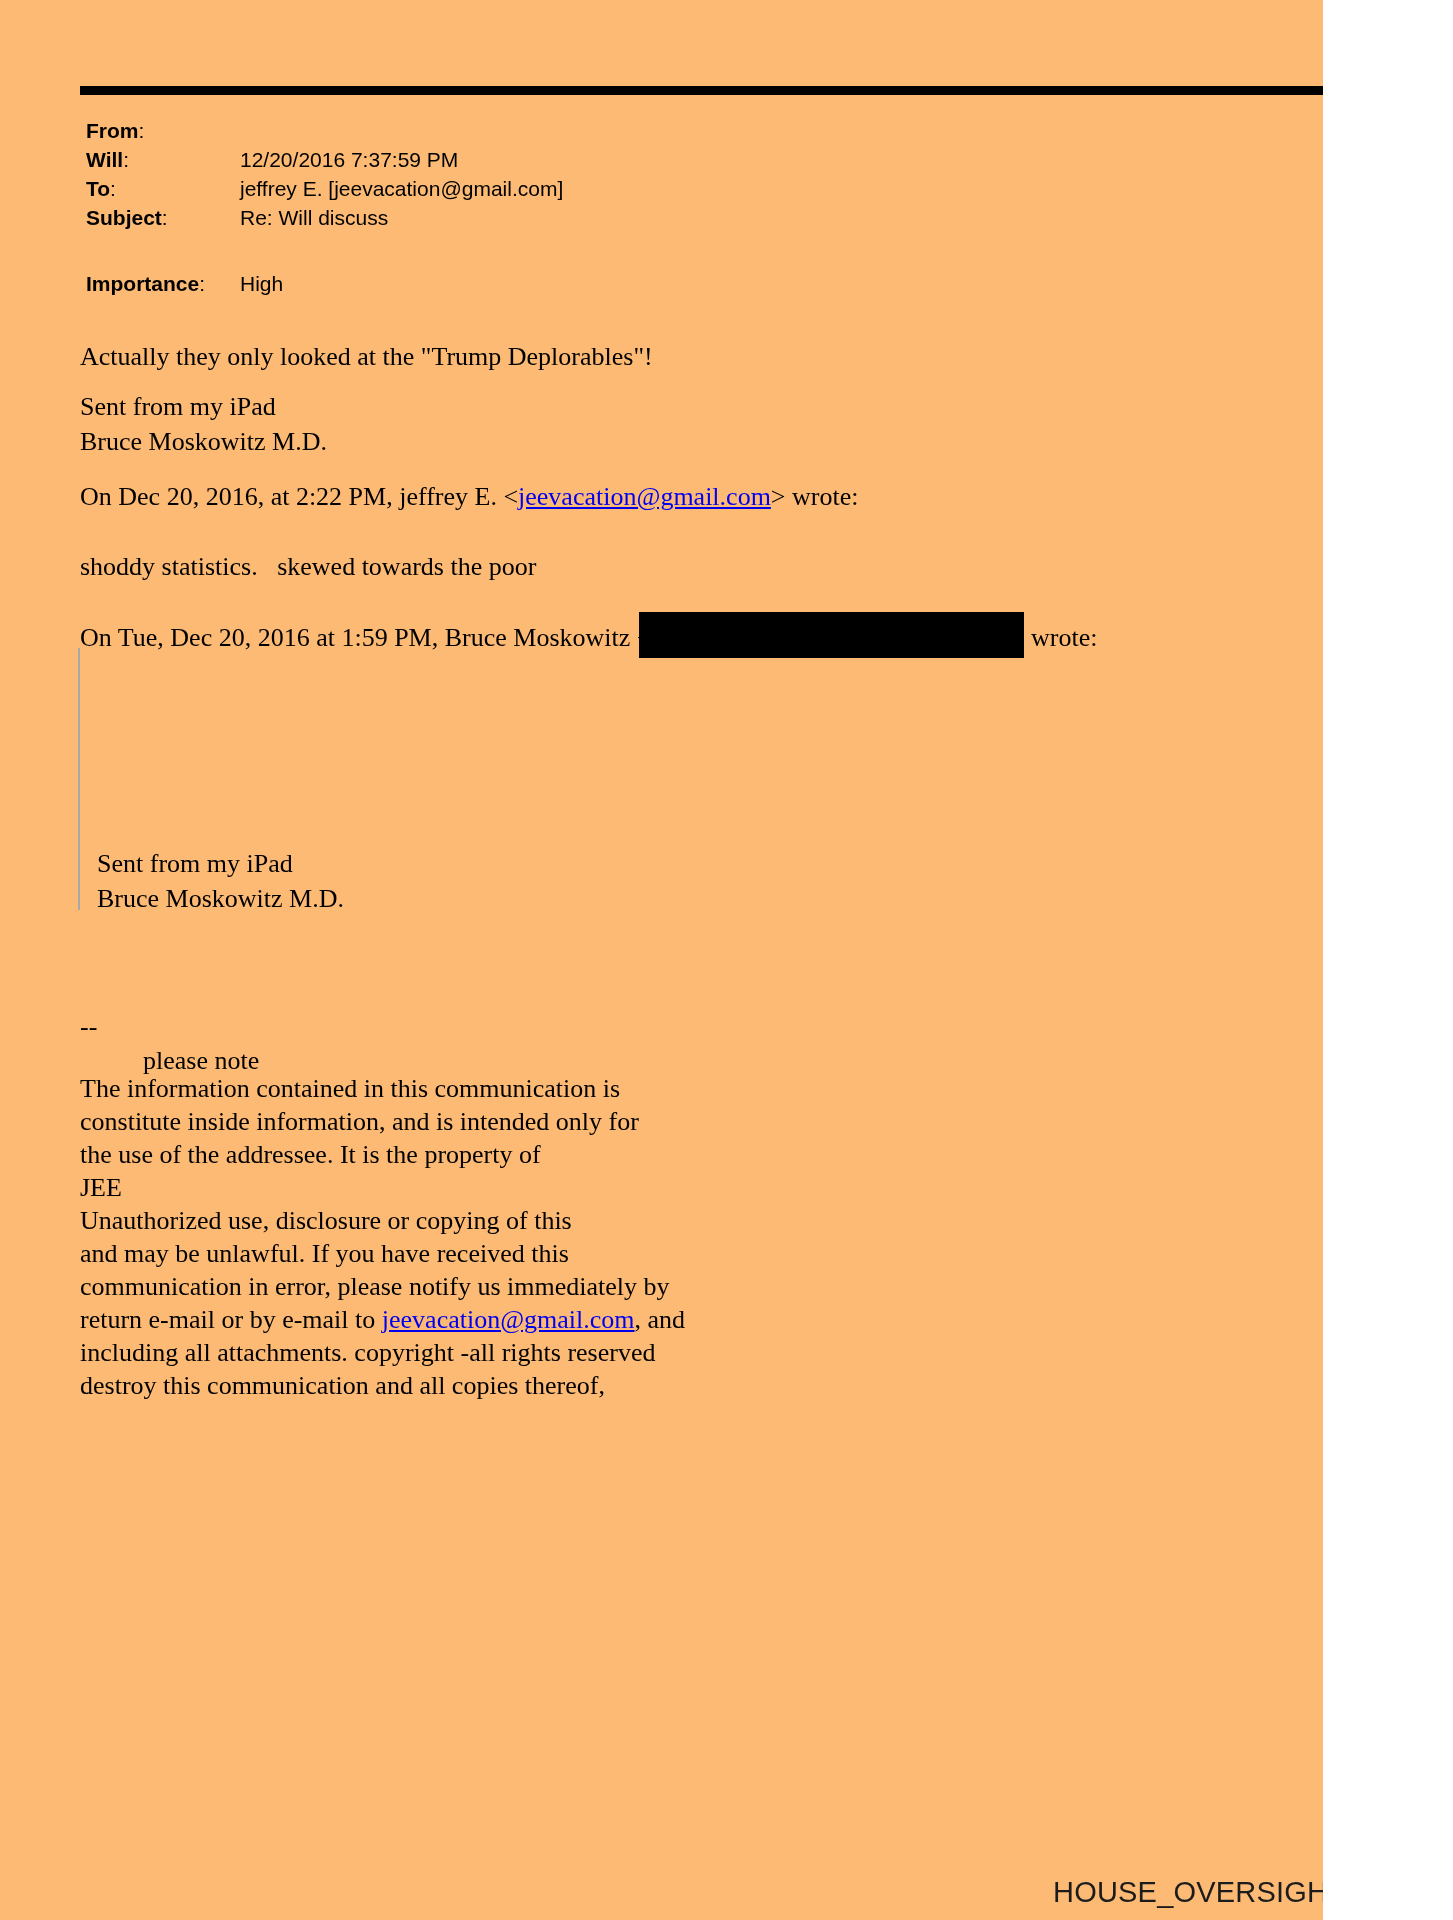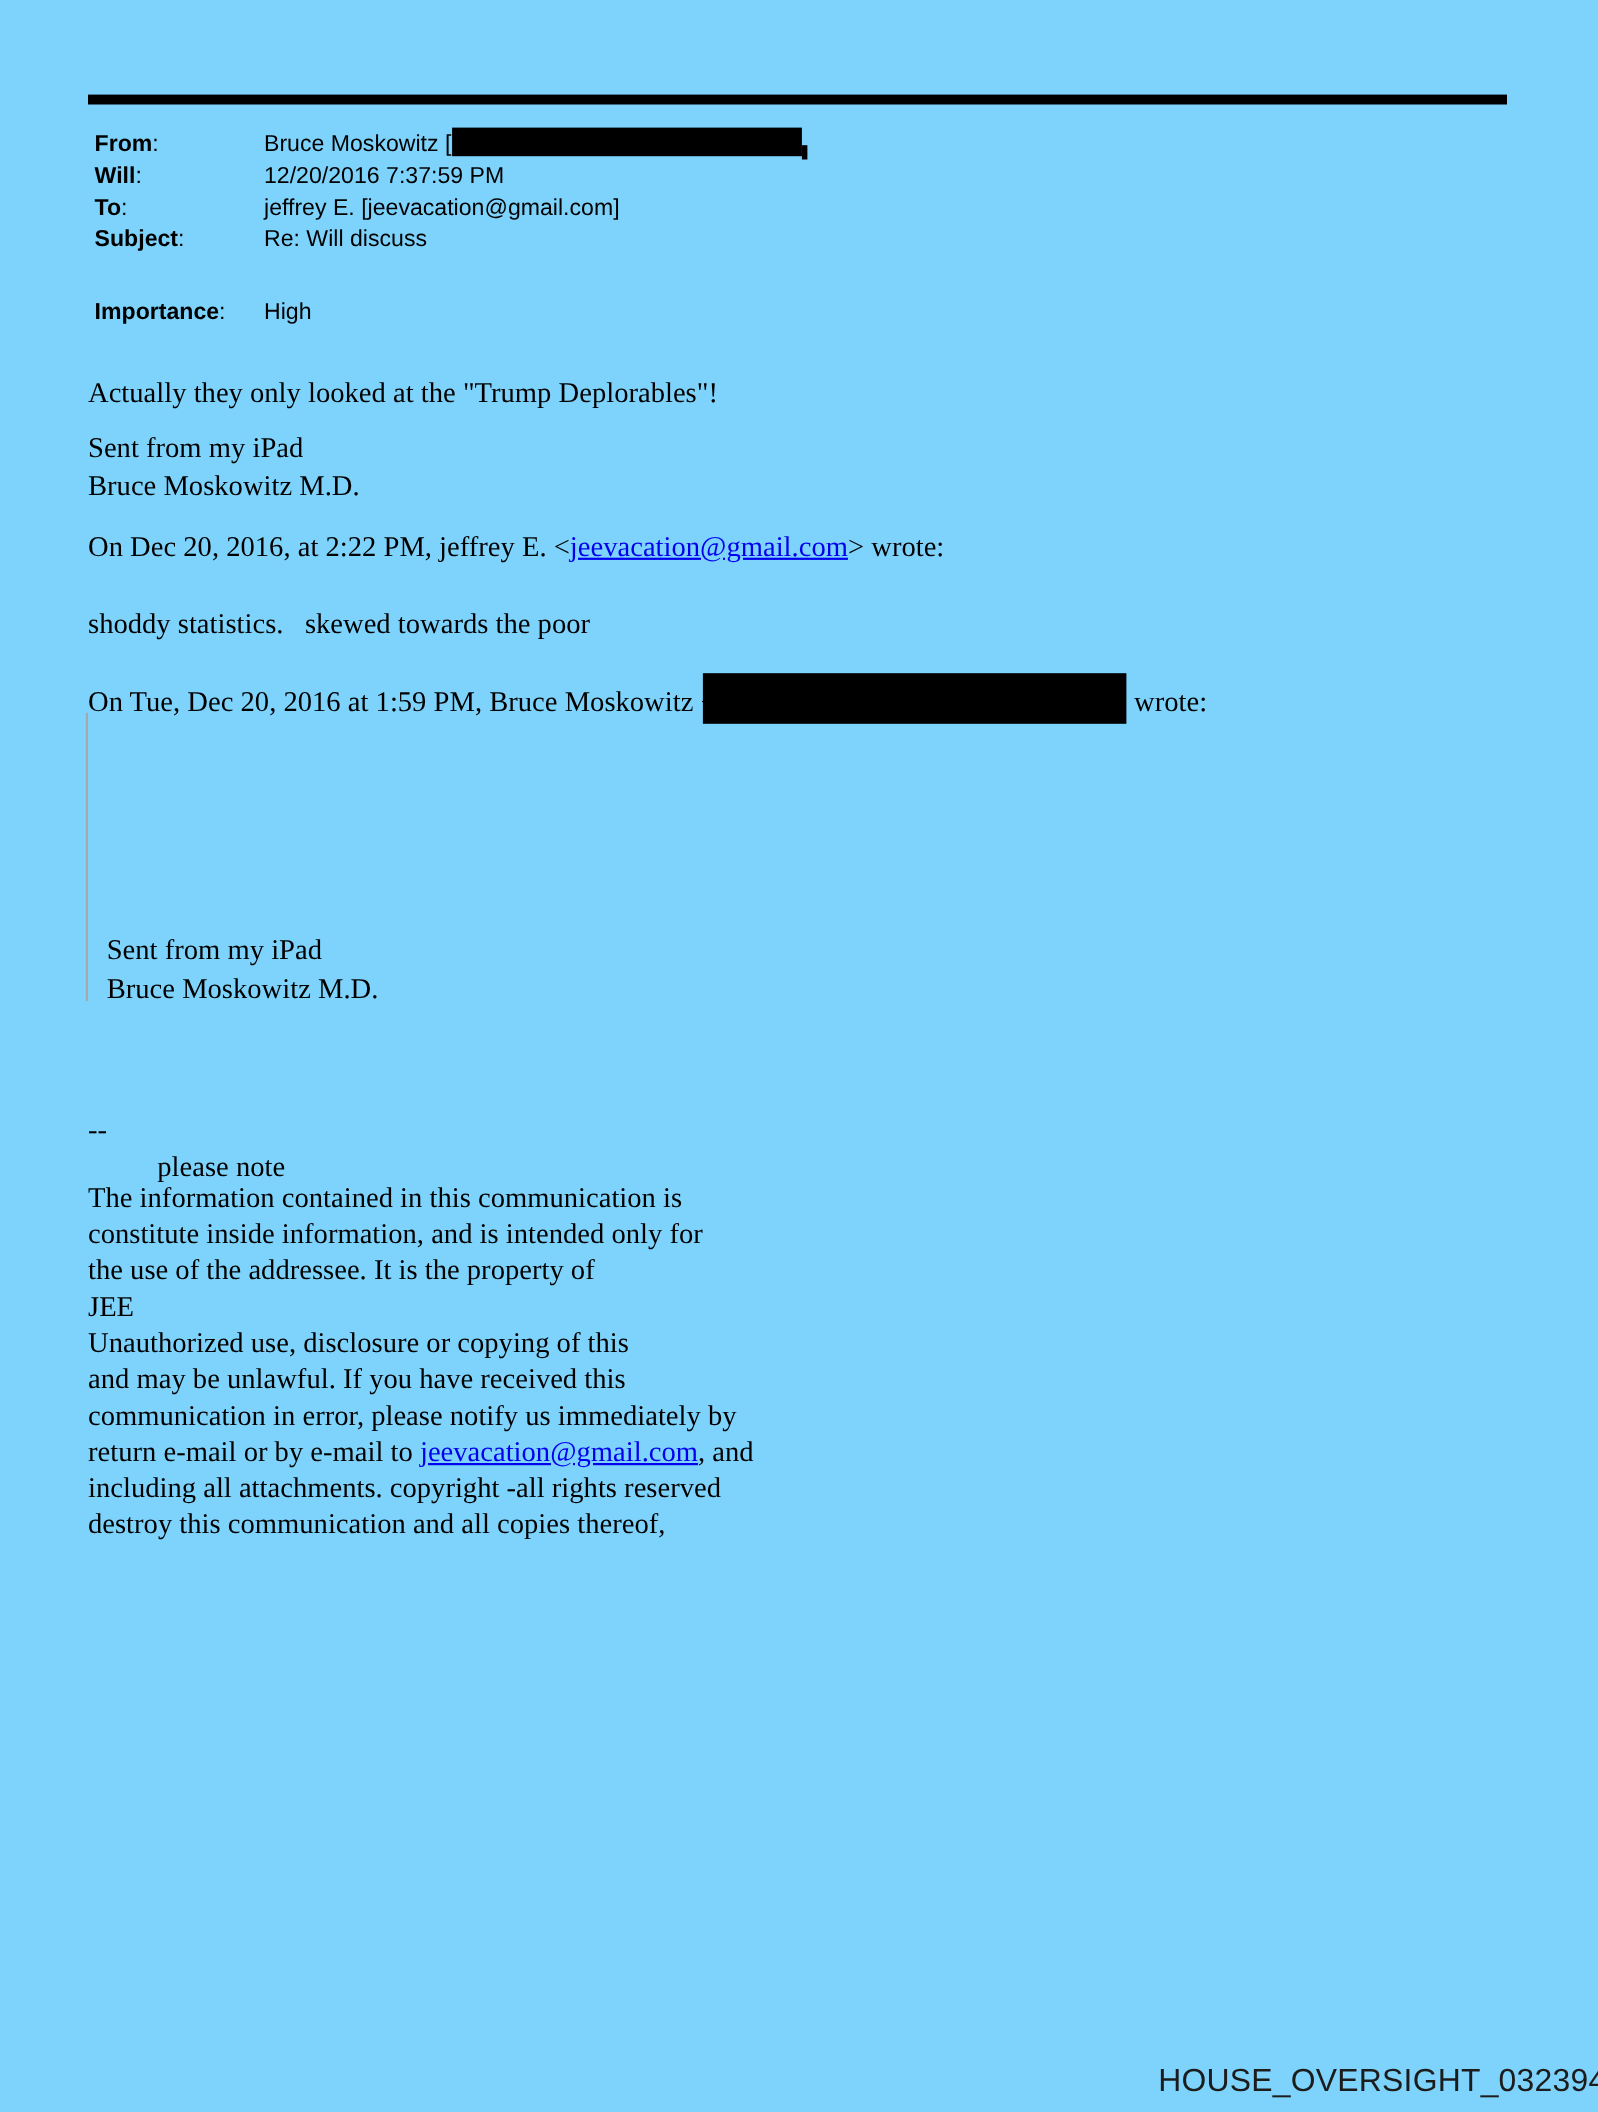--- a/index.html
+++ b/index.html
@@ -1,19 +1,19 @@
 <!DOCTYPE html>
 <html><head>
 <meta charset="utf-8">
 <style>
   html,body{margin:0;padding:0;background:#ffffff;}
   .page{
     position:relative;
-    width:1453px;height:1920px;
-    background:#7dd3fc;
+    width:1323px;height:1920px;
+    background:#fdba74;
     font-family:"Liberation Serif", serif;
     color:#000;
     overflow:hidden;
   }
   
   .top-rule{position:absolute;left:80px;top:86px;width:1290px;height:9px;background:#000;}
 
   
   .hdr{position:absolute;left:86px;top:116px;font-family:"Liberation Sans",sans-serif;font-size:21px;line-height:29px;}
   .hdr-row{display:flex;}
@@ -48,21 +48,20 @@
 </head>
 <body>
 
 <div class="page">
 
   <div class="top-rule"></div>
 
   <div class="hdr">
     <div class="hdr-row">
       <span class="hdr-label"><b>From</b><span class="colon">:</span></span>
-      <span class="hdr-value"><span>Bruce Moskowitz [</span><span class="redact-1"><span class="remnant"></span></span></span>
     </div>
     <div class="hdr-row">
       <span class="hdr-label"><b>Will</b><span class="colon">:</span></span>
       <span class="hdr-value">12/20/2016 7:37:59 PM</span>
     </div>
     <div class="hdr-row">
       <span class="hdr-label"><b>To</b><span class="colon">:</span></span>
       <span class="hdr-value">jeffrey E. [jeevacation@gmail.com]</span>
     </div>
     <div class="hdr-row">

